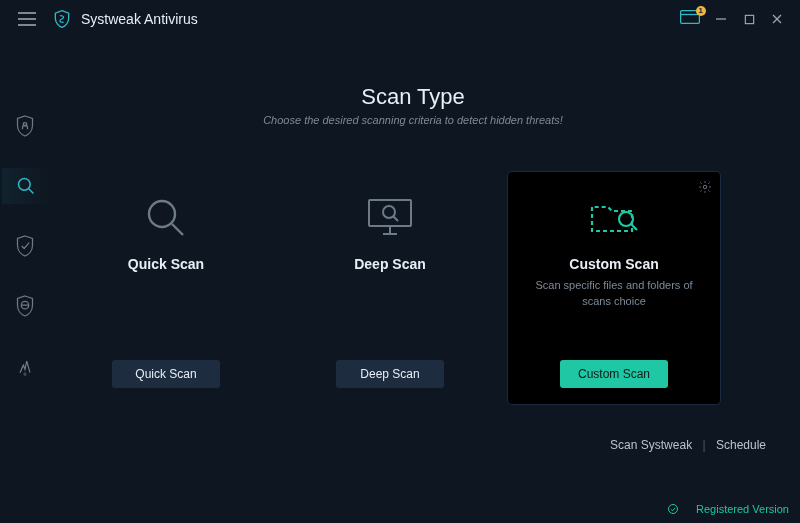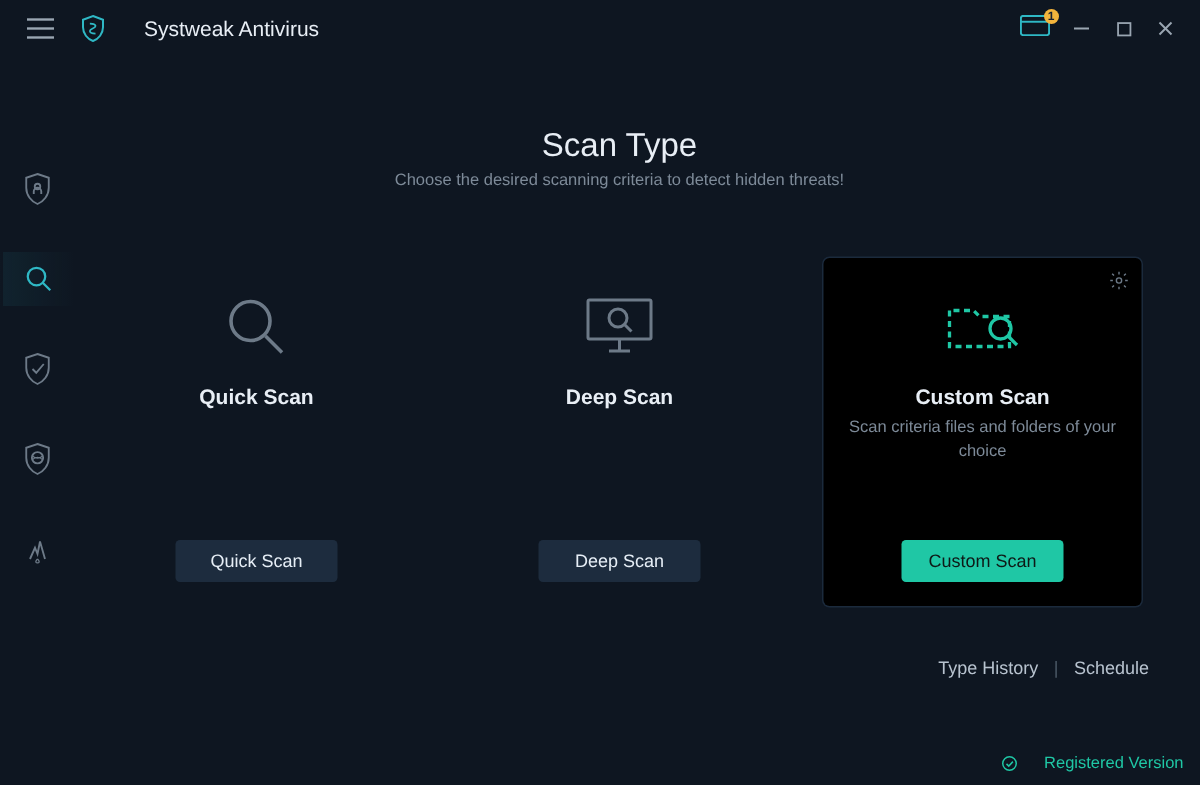--- a/index.html
+++ b/index.html
@@ -3,21 +3,21 @@
 <meta charset="utf-8">
 <style>
   * { box-sizing: border-box; margin: 0; padding: 0; font-family: "Segoe UI", Arial, sans-serif; }
   body { width: 800px; height: 523px; background: #0e1621; color: #c8d0da; overflow: hidden; }
   .app { display: flex; flex-direction: column; width: 100%; height: 100%; }
 
   
   .titlebar { height: 38px; display: flex; align-items: center; padding: 0 8px; background: #0e1621; }
   .hamburger { width: 38px; height: 38px; display:flex; align-items:center; justify-content:center; cursor:pointer;}
   .hamburger svg { stroke:#9aa6b2; }
-  .logo { display:flex; align-items:center; gap:24px; margin-left:6px;text-align:right;}
+  .logo { display:flex; align-items:center; gap:9px; margin-left:6px;text-align:right;}
   .logo-text { color:#e8eef5; font-size:14px; font-weight:500;}
   .titlebar-spacer { flex:1; }
   .title-icons { display:flex; align-items:center; gap:14px; padding-right:8px;}
   .win-btn { width:14px; height:14px; display:flex; align-items:center; justify-content:center; cursor:pointer;}
   .win-btn svg { stroke:#9aa6b2; }
   .credit-icon { position:relative; cursor:pointer;}
   .credit-badge { position:absolute; top:-4px; right:-6px; background:#f3b43c; color:#1a2230; font-size:8px; border-radius:6px; padding:0 3px; line-height:10px; font-weight:700;}
 
   
   .body { flex:1; display:flex; }
@@ -26,23 +26,23 @@
   .sidebar { width:50px; background:#0e1621; display:flex; flex-direction:column; align-items:center; padding-top:70px; gap:24px;}
   .side-item { width:50px; height:36px; display:flex; align-items:center; justify-content:center; cursor:pointer; }
   .side-item svg { stroke:#6d7a88; fill:none; }
   .side-item.active svg { stroke:#2fb8c5; }
   .side-item.active { background:linear-gradient(90deg, rgba(47,184,197,0.08), transparent); border-left:2px solid transparent;}
 
   
   .main { flex:1; display:flex; flex-direction:column; padding:30px 34px 8px 10px; position:relative;}
   .heading { text-align:center; margin-top:16px;}
   .heading h1 { color:#e8eef5; font-size:22px; font-weight:500; }
-  .heading p { color:#7d8a98; font-size:11px; margin-top:4px; }
-
-  .cards { display:flex; gap:30px; justify-content:center; margin-top:46px; }
+  .heading p { color:#7d8a98; font-size:11px; margin-top:4px;font-style:italic; }
+
+  .cards { display:flex; gap:12px; justify-content:flex-start; margin-top:46px; }
   .card { width:212px; height:232px; display:flex; flex-direction:column; align-items:center; padding:18px 16px 16px; border-radius:4px; position:relative;}
   .card.highlight { background:#000000; box-shadow: 0 0 0 1px #1b2a3c; }
   .card-icon { height:56px; display:flex; align-items:center; justify-content:center; margin-bottom:10px;}
   .card h3 { color:#e8eef5; font-size:14px; font-weight:600; margin-bottom:6px;}
   .card p { color:#7d8a98; font-size:11px; text-align:center; line-height:1.45; min-height:34px;}
   .card-btn { margin-top:auto; min-width:108px; padding:7px 18px; font-size:12px; border:none; border-radius:3px; cursor:pointer; color:#e6eef6; }
   .btn-dark { background:#1d2c3e; }
   .btn-accent { background:#1fc7a5; color:#0e1a17; font-weight:500;}
   .gear { position:absolute; top:8px; right:8px; cursor:pointer;}
   .gear svg { stroke:#6d7a88;}
@@ -180,27 +180,27 @@
               </svg>
           </div>
           <div class="card-icon">
             <svg width="52" height="42" viewBox="0 0 52 42" fill="none" stroke="#1fc7a5" stroke-width="2.2">
                 <path d="M4 10 V34 H44 V14 H24 L20 10 Z" stroke-dasharray="4 3"></path>
                 <circle cx="38" cy="22" r="7"></circle>
                 <line x1="43" y1="27" x2="49" y2="33"></line>
               </svg>
           </div>
           <h3>Custom Scan</h3>
-          <p>Scan criteria files and folders of your choice</p>
+          <p>Scan specific files and folders of scans choice</p>
           <button class="card-btn btn-accent">Custom Scan</button>
         </div>
       </div>
 
       <div class="footer-links">
-        <span>Type History</span>
+        <span>Scan Systweak</span>
         <span class="divider">|</span>
         <span>Schedule</span>
       </div>
 
       <div class="reg">
         <svg width="12" height="12" viewBox="0 0 24 24" fill="none" stroke-width="2">
             <circle cx="12" cy="12" r="9"></circle>
             <path d="M8 12.5 L11 15.5 L16.5 9.5"></path>
           </svg>
         <span>Registered Version</span>

